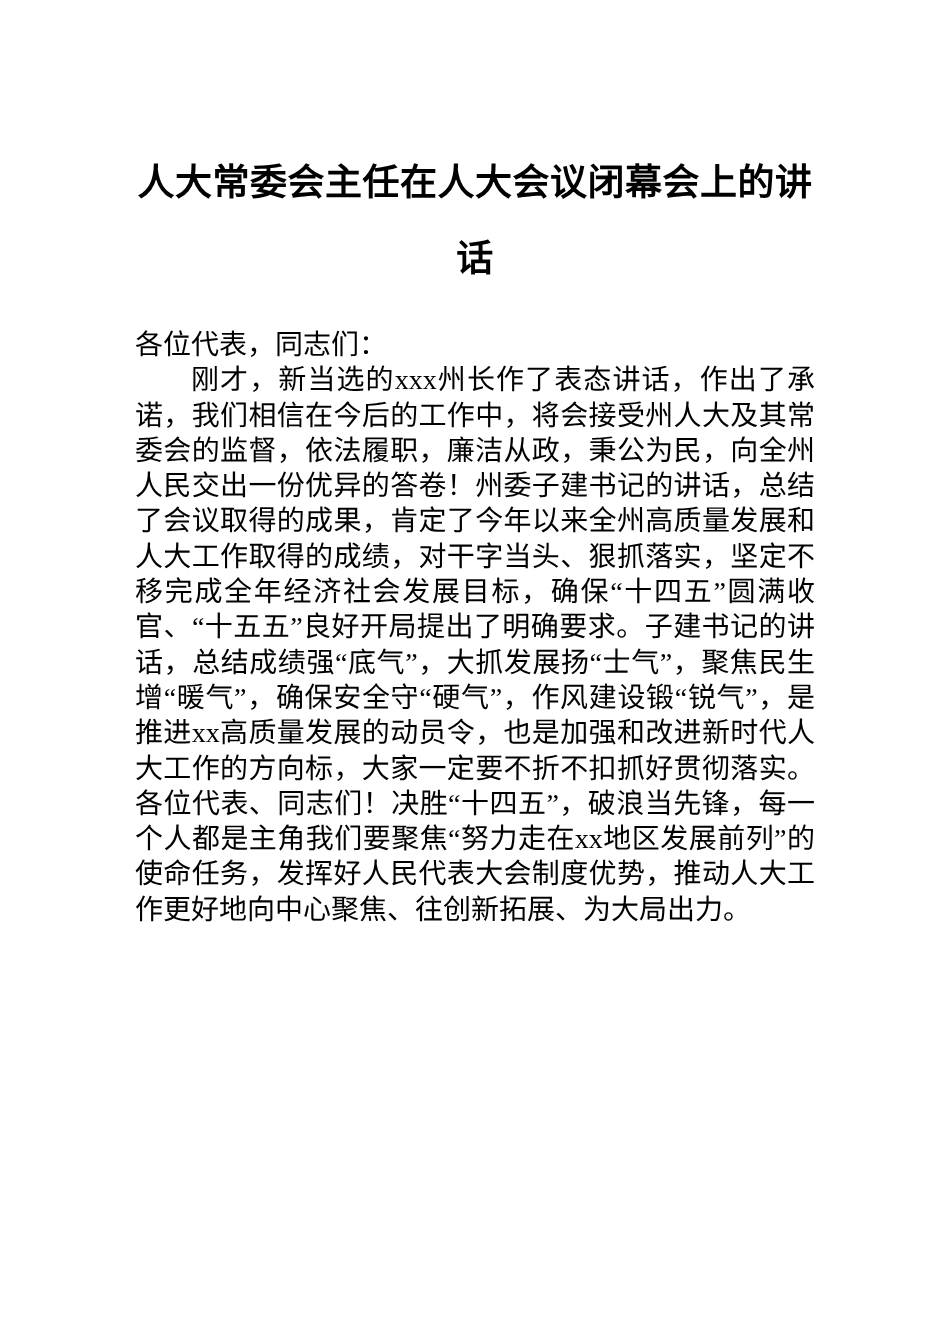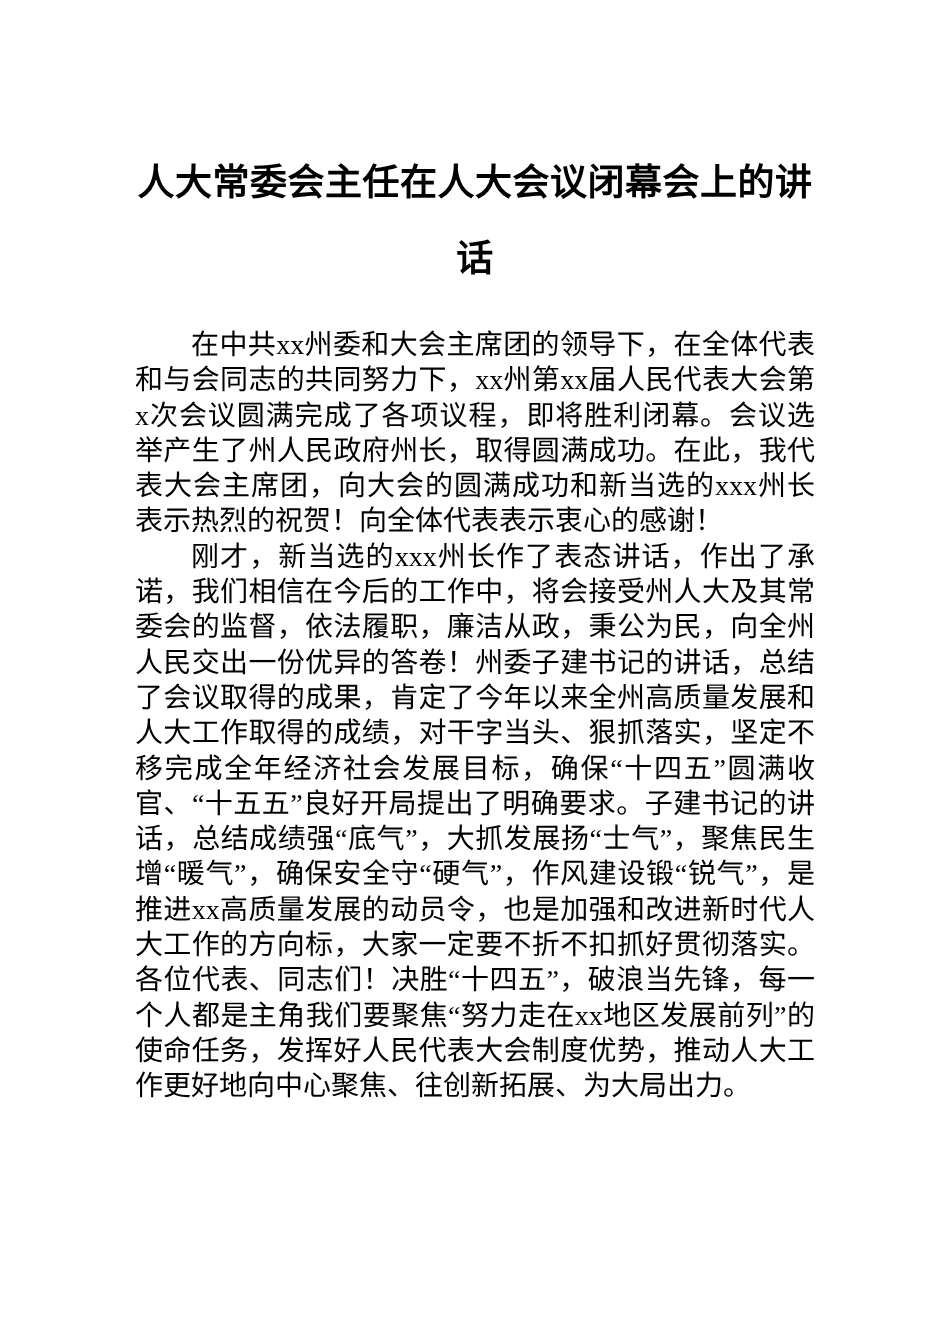--- a/index.html
+++ b/index.html
@@ -43,17 +43,17 @@
     text-indent: 0;
   }
 </style>
 </head>
 <body>
 
 <div class="page">
   <div class="content">
     <h1 class="doc-title">人大常委会主任在人大会议闭幕会上的讲话</h1>
     <div class="doc-body">
-      <p>在中共xx州委和大会主席团的领导下，在全体代表和与会同志的共同努力下，xx州第xx届人民代表大会第x次会议圆满完成了各项议程，即将胜利闭幕。会议选举产生了州人民政府州长，取得圆满成功。在此，我代表大会主席团，向大会的圆满成功和新当选的xxx州长表示热烈的祝贺！向全体代表表示衷心的感谢！</p>
+      <p class="salutation">各位代表，同志们：</p>
       <p>刚才，新当选的xxx州长作了表态讲话，作出了承诺，我们相信在今后的工作中，将会接受州人大及其常委会的监督，依法履职，廉洁从政，秉公为民，向全州人民交出一份优异的答卷！州委子建书记的讲话，总结了会议取得的成果，肯定了今年以来全州高质量发展和人大工作取得的成绩，对干字当头、狠抓落实，坚定不移完成全年经济社会发展目标，确保“十四五”圆满收官、“十五五”良好开局提出了明确要求。子建书记的讲话，总结成绩强“底气”，大抓发展扬“士气”，聚焦民生增“暖气”，确保安全守“硬气”，作风建设锻“锐气”，是推进xx高质量发展的动员令，也是加强和改进新时代人大工作的方向标，大家一定要不折不扣抓好贯彻落实。各位代表、同志们！决胜“十四五”，破浪当先锋，每一个人都是主角我们要聚焦“努力走在xx地区发展前列”的使命任务，发挥好人民代表大会制度优势，推动人大工作更好地向中心聚焦、往创新拓展、为大局出力。</p>
     </div>
   </div>
 </div>
 
 </body></html>

